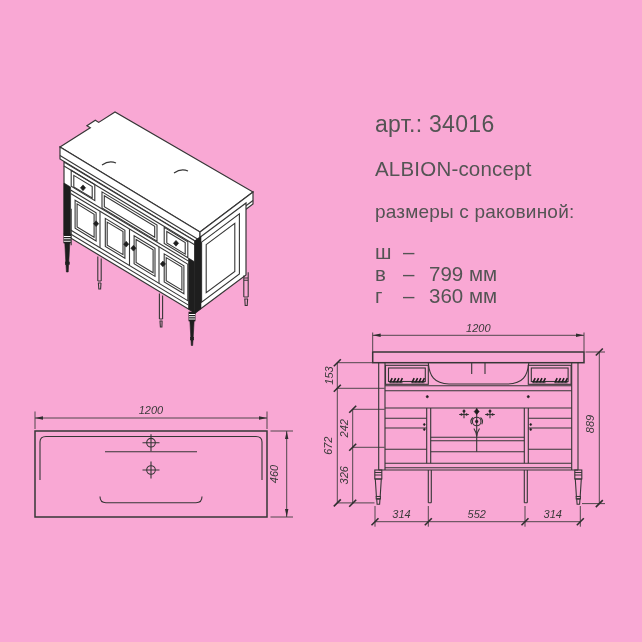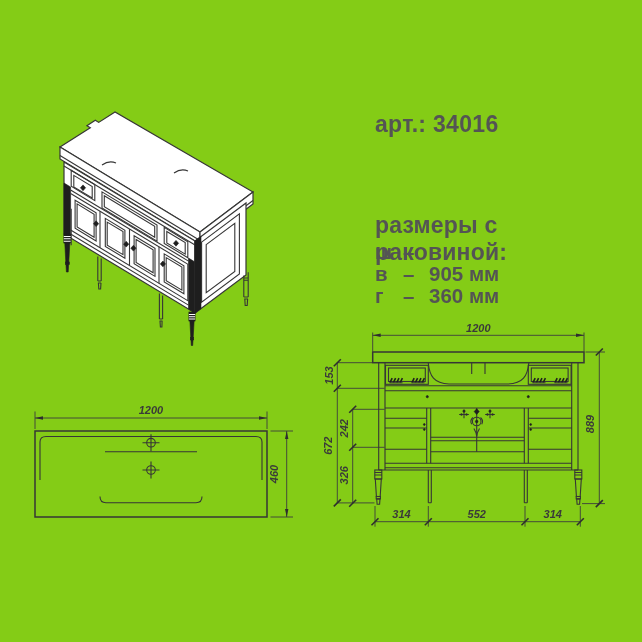--- a/index.html
+++ b/index.html
@@ -1,25 +1,25 @@
 <!DOCTYPE html>
 <html><head>
 <meta charset="utf-8">
 <style>
   html,body { margin:0; padding:0; }
   body { width:642px; height:642px; background:#ffffff; position:relative; overflow:hidden;
          font-family:"Liberation Sans", sans-serif; }
-  .page { position:absolute; inset:0; background:#84cc16;font-weight:bold; }
+  .page { position:absolute; inset:0; background:#f9a8d4; }
 
   
   .info { position:absolute; left:375px; top:111px; width:255px; height:200px; color:#545454; }
   .info .art     { position:absolute; top:0;   left:0; font-size:23px; letter-spacing:.3px; }
   .info .series  { position:absolute; top:46px;  left:0; font-size:20.5px; letter-spacing:.2px; }
   .info .name    { position:absolute; top:70px;  left:0; font-size:20.5px; letter-spacing:.2px; }
-  .info .heading { position:absolute; top:101px; left:0; font-size:23px; letter-spacing:.2px; }
+  .info .heading { position:absolute; top:90px; left:0; font-size:19px; letter-spacing:.2px; }
   .info .row     { position:absolute; left:0; font-size:20.5px; display:flex; }
   .info .row .k  { display:inline-block; width:28px; }
   .info .row .d  { display:inline-block; width:26px; }
   .row1 { top:129px; } .row2 { top:151px; } .row3 { top:173px; }
 
   
   svg { position:absolute; overflow:visible; }
   .s   { stroke:#363636; fill:none; stroke-width:1.1; }
   .sw  { stroke:#363636; fill:#ffffff; stroke-width:1.2; }
   .st  { stroke:#363636; fill:none; stroke-width:1.5; }
@@ -134,29 +134,30 @@
       </g>
 
       <g>
         <path class="s" d="M225.8,190.5 L225.8,212 M230.2,187.2 L230.2,212 M225.4,193 h5.2 M225.4,195.2 h5.2 M225.8,212 h4.4 M226.2,214 h3.8 M226.8,214 L227.2,220.5 h2 L229.6,214" stroke-width="0.9"></path>
       </g>
     </g>
   </svg>
 
   <div class="info">
     <div class="art">арт.: 34016</div>
+    <div class="series">ALBION-concept</div>
     <div class="heading">размеры с раковиной:</div>
     <div class="row row1">
       <span class="k">ш</span>
       <span class="d">–</span>
     </div>
     <div class="row row2">
       <span class="k">в</span>
       <span class="d">–</span>
-      <span class="v">905 мм</span>
+      <span class="v">799 мм</span>
     </div>
     <div class="row row3">
       <span class="k">г</span>
       <span class="d">–</span>
       <span class="v">360 мм</span>
     </div>
   </div>
 
   <svg style="left:25px; top:398px;" width="280" height="132" viewBox="0 0 280 132">
 

